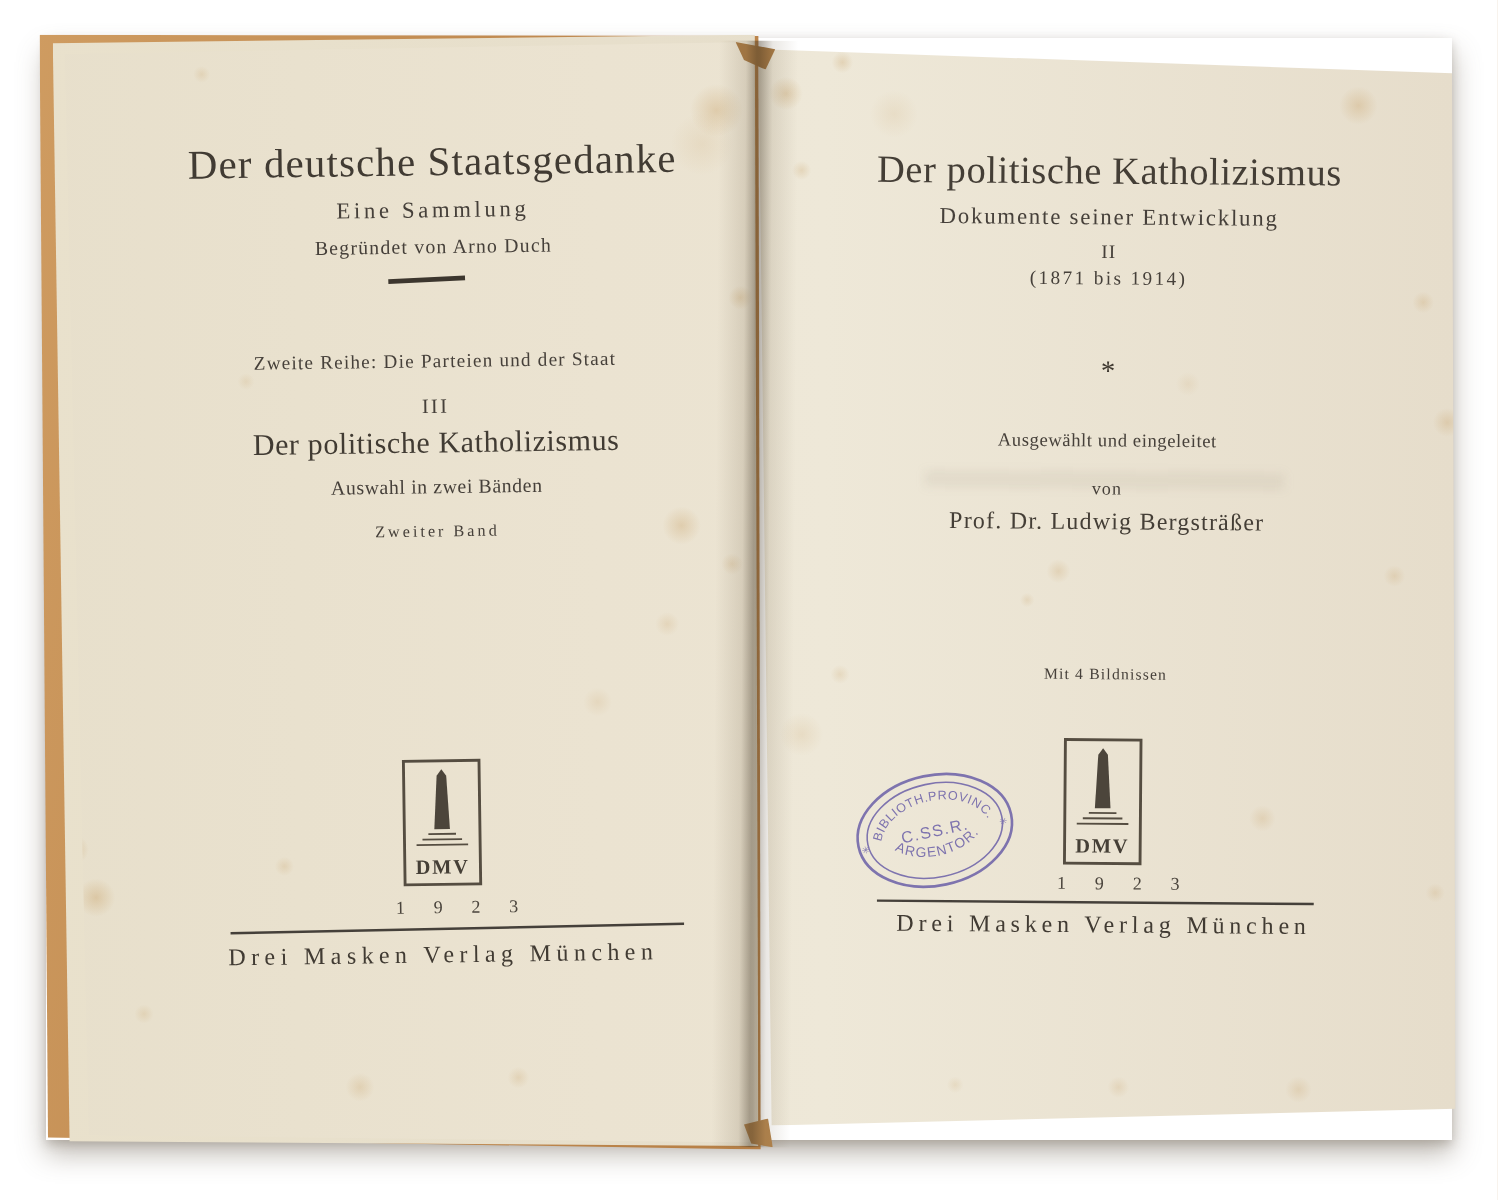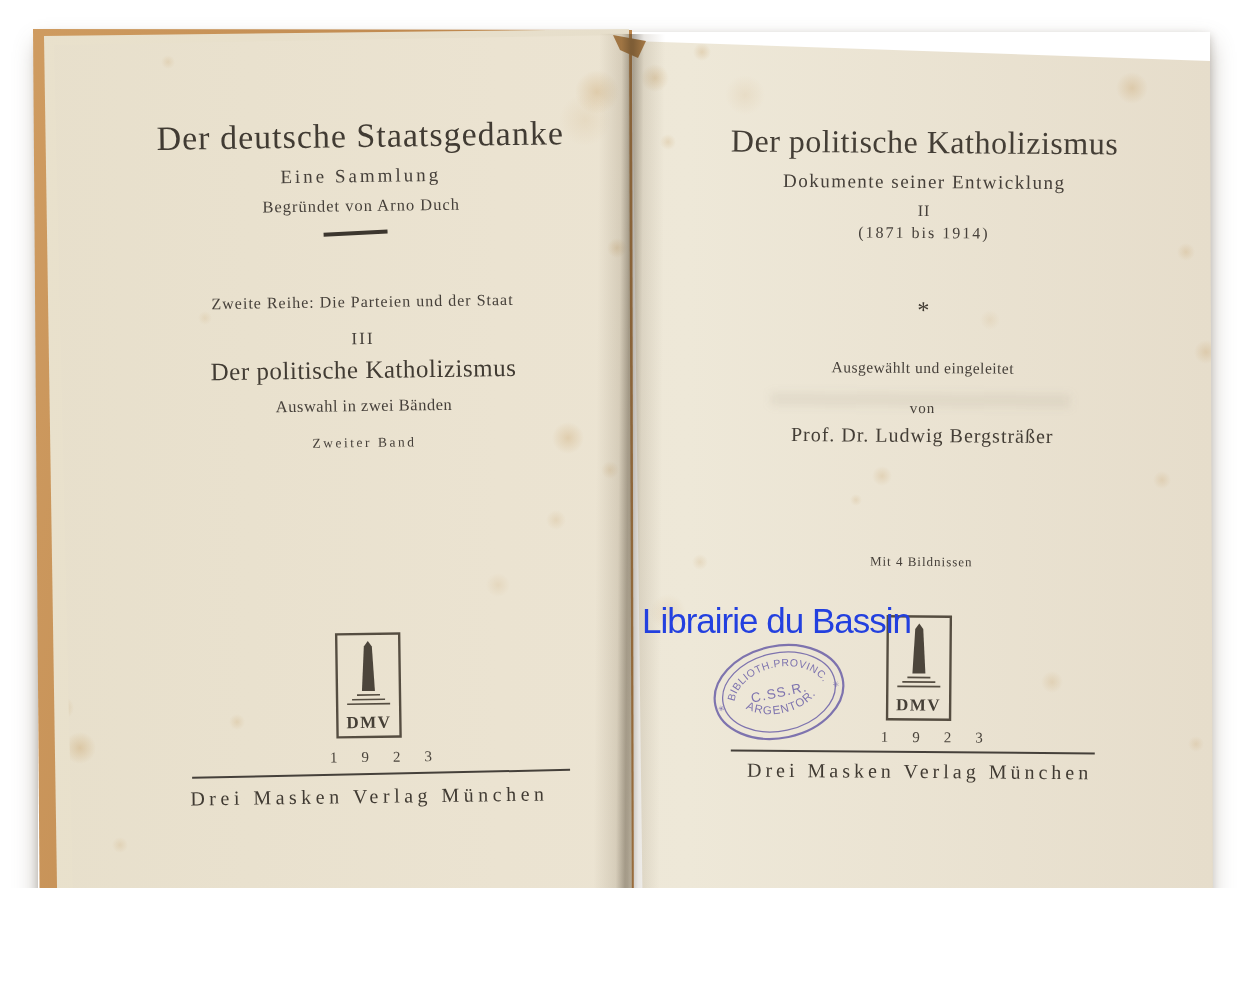--- a/index.html
+++ b/index.html
@@ -1,16 +1,16 @@
 <!DOCTYPE html>
 <html><head>
 <meta charset="utf-8">
 <style>
   html,body{margin:0;padding:0;background:#ffffff;}
-  .scene{position:relative;width:1248px;height:888px;background:#ffffff;overflow:hidden;
+  .scene{position:relative;width:1248px;height:1000px;background:#ffffff;overflow:hidden;
          font-family:"Liberation Serif","DejaVu Serif",serif;}
   .abs{position:absolute;}
   
   .book-halo{position:absolute;left:38px;top:32px;width:1172px;height:918px;
              box-shadow:0 12px 22px rgba(110,100,85,.45),0 3px 8px rgba(110,100,85,.3);z-index:0;}
   
   .cover-board{position:absolute;inset:0;z-index:2;
      clip-path:polygon(33px 29px,632px 30px,634px 958px,40px 948px);
      background:linear-gradient(100deg,#d09d62 0%,#c08a50 30%,#b27a40 70%,#97622f 100%);}
   
@@ -192,14 +192,13 @@
       </text>
       <text x="0" y="5" text-anchor="middle" font-size="13.5" letter-spacing="1.2">C.SS.R.</text>
       <text font-size="11.5" letter-spacing="1">
         <textPath href="#stamp-bottom-arc" startOffset="50%" text-anchor="middle">ARGENTOR.</textPath>
       </text>
       <text x="-63" y="7" font-size="8">✳</text>
       <text x="54" y="7" font-size="8">✳</text>
     </g>
   </svg>
 
-  <div class="watermark">Librairie du Bassin</div>
 </div>
 
 </body></html>

